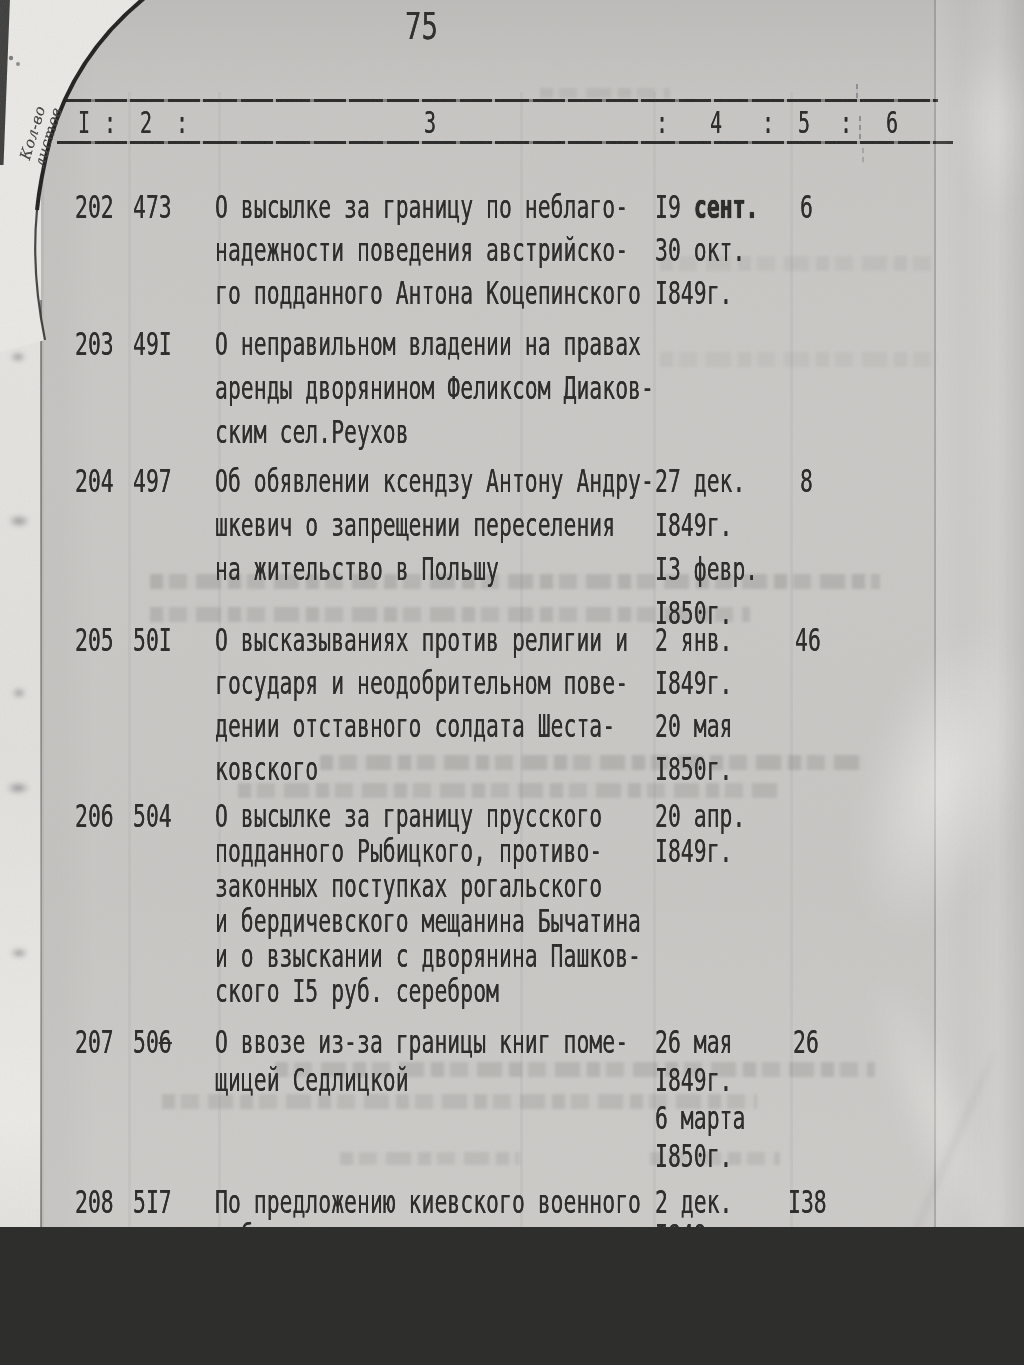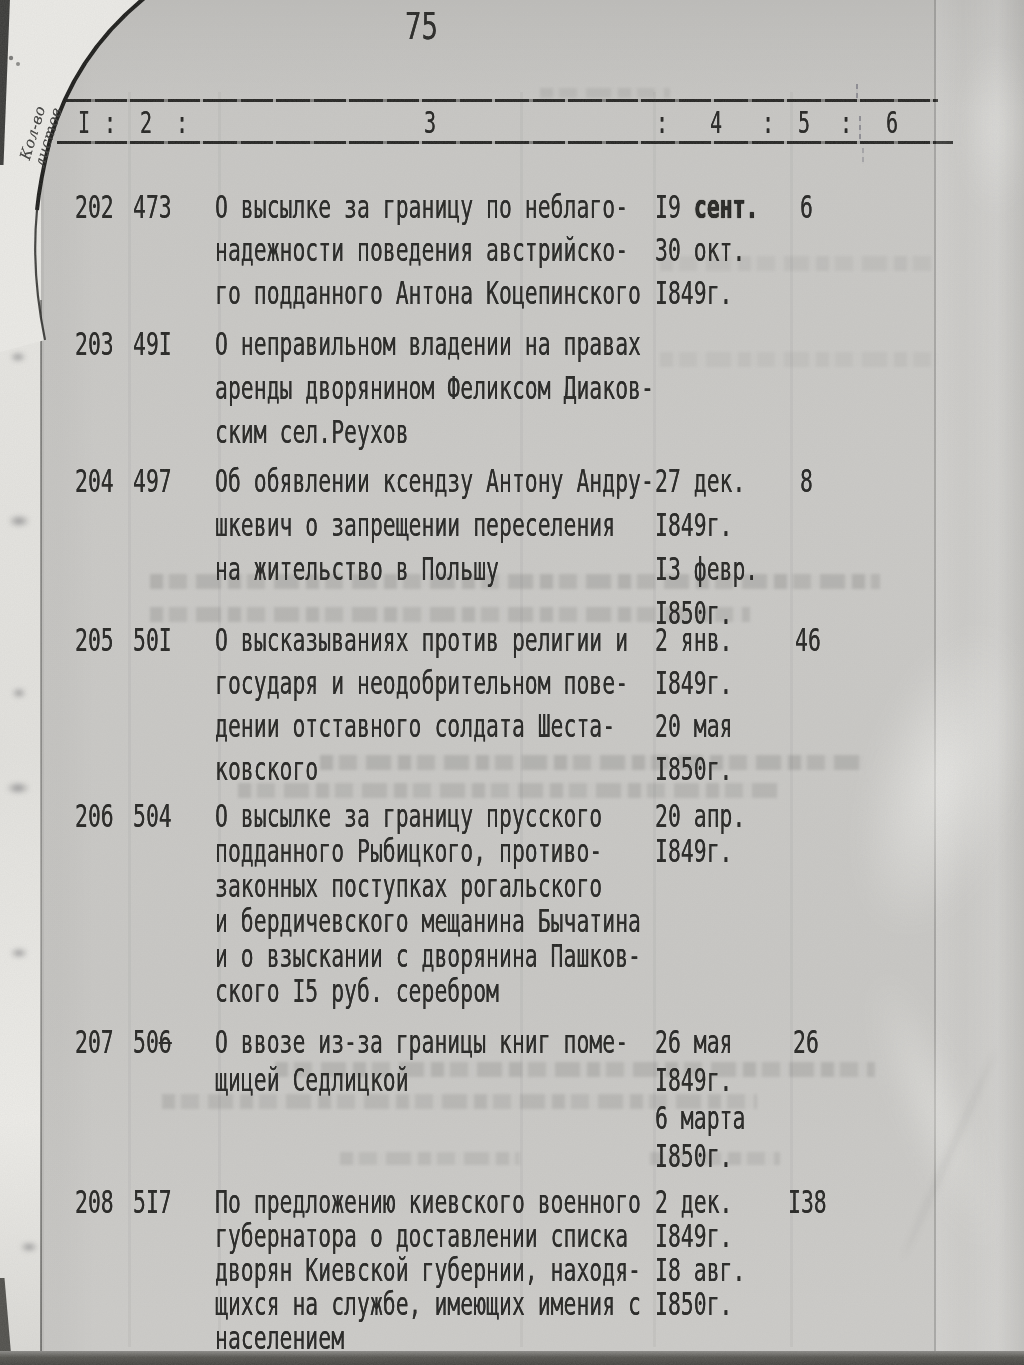--- a/index.html
+++ b/index.html
@@ -1,16 +1,16 @@
 <!DOCTYPE html>
 <html><head>
 <meta charset="utf-8">
 <style>
   html,body{margin:0;padding:0;background:#2e2e2c;}
-  .canvas{position:relative;width:1024px;height:1365px;overflow:hidden;
+  .canvas{position:relative;width:1024px;height:1227px;overflow:hidden;
     background:#c4b5fd;font-family:"DejaVu Sans Mono","Liberation Mono",monospace;}
 
   
   .page-main{position:absolute;inset:0;background:
     linear-gradient(180deg, rgba(0,0,0,0.05), rgba(0,0,0,0) 110px),
     linear-gradient(90deg, rgba(0,0,0,0.07) 0 44px, rgba(0,0,0,0.025) 44px 62px, rgba(0,0,0,0) 95px),
     linear-gradient(180deg,#c7c6c3 0%,#cac9c6 35%,#c8c7c4 72%,#cccbc8 96%);}
 
   
   .streak{position:absolute;top:92px;height:1255px;width:3px;background:rgba(0,0,0,0.035);}

